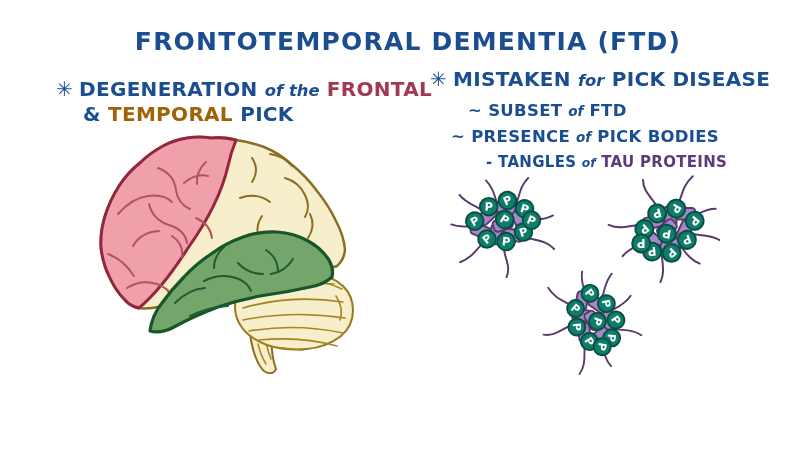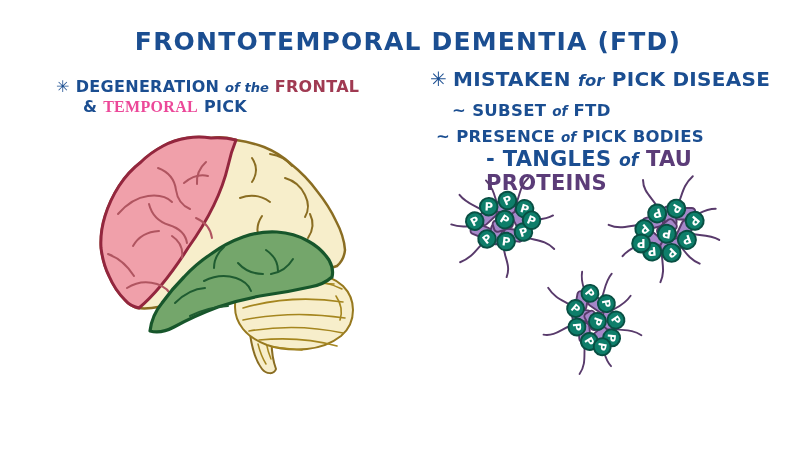--- a/index.html
+++ b/index.html
@@ -5,30 +5,30 @@
   html,body{margin:0;padding:0;background:#ffffff;}
   .stage{
     position:relative;width:800px;height:450px;background:#ffffff;overflow:hidden;
     font-family:"DejaVu Sans","Liberation Sans",sans-serif;
   }
   .title{
     position:absolute;top:27px;left:16px;right:0;text-align:center;
     font-size:25px;font-weight:700;letter-spacing:1.2px;color:#1b4e91;
   }
   .note{position:absolute;font-weight:700;letter-spacing:.3px;}
-  .note-left{left:56px;top:77px;font-size:16px;}
+  .note-left{left:56px;top:77px;font-size:20px;}
   .note-left .l2{margin-left:27px;margin-top:1px;}
   .note-right{left:430px;top:67px;}
   .note-right .r1{font-size:20px;}
-  .note-right .r2{font-size:16.5px;margin-left:22px;margin-top:10px;}
-  .note-right .r3{font-size:16.5px;margin-left:6px;margin-top:7px;}
-  .note-right .r4{font-size:21px;margin-left:56px;margin-top:1px;}
+  .note-right .r2{font-size:16.5px;margin-left:38px;margin-top:10px;}
+  .note-right .r3{font-size:16.5px;margin-left:21px;margin-top:7px;}
+  .note-right .r4{font-size:15px;margin-left:56px;margin-top:7px;}
   .blue{color:#1b4e91;}
   .red{color:#a03a52;}
-  .green{color:#ec4899;font-family:Liberation Serif, serif;}
+  .green{color:#a16207;}
   .purple{color:#5b3c78;}
   .script{font-style:italic;font-size:.82em;letter-spacing:0;}
   .ast{margin-right:6px;}
   .art{position:absolute;left:0;top:0;width:800px;height:450px;}
 </style>
 </head>
 <body>
 
 <div class="stage">
 

